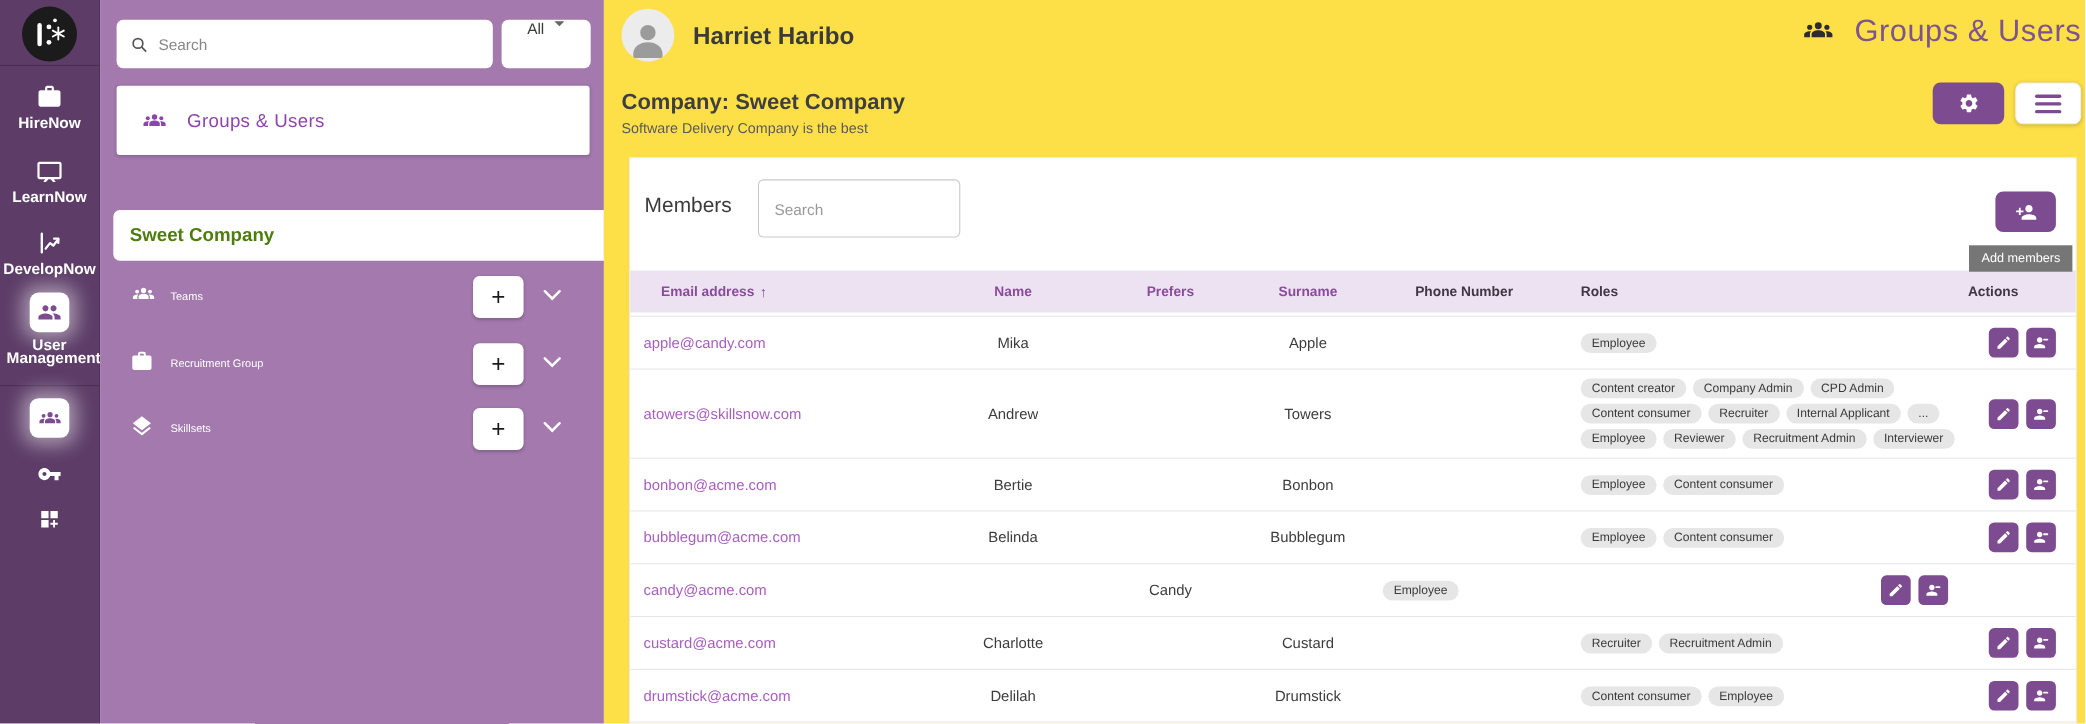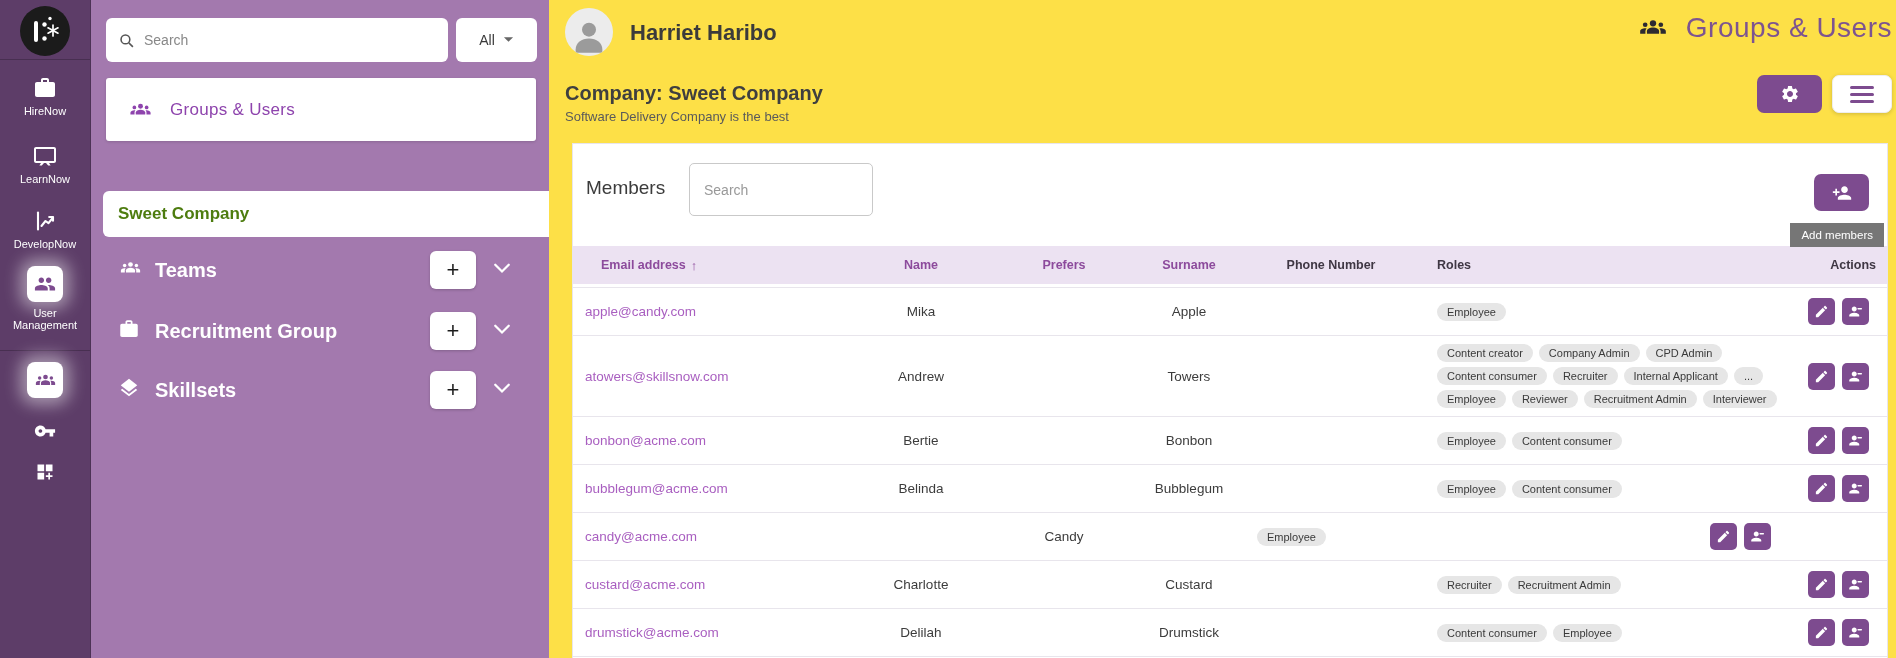--- a/index.html
+++ b/index.html
@@ -9,37 +9,37 @@
   }
   *{box-sizing:border-box;margin:0;padding:0}
   body{font-family:"Liberation Sans",sans-serif;background:#fff}
   .page{position:relative;width:1896px;height:658px;overflow:hidden;background:#fff}
 
   
   .rail{position:absolute;left:0;top:0;width:91px;height:100%;background:var(--rail);border-right:1px solid rgba(0,0,0,.18)}
   .rail-logo{position:absolute;top:5px;left:0;width:100%;height:53px;display:flex;justify-content:center}
   .rail-divider{position:absolute;left:0;width:100%;height:1px;background:rgba(0,0,0,.22)}
   .rail-item{position:absolute;left:0;width:100%;text-align:center;color:#fff;cursor:pointer}
-  .rail-item .lbl{display:block;font-size:11px;font-weight:normal;line-height:12px;margin-top:5px}
+  .rail-item .lbl{display:block;font-size:14px;font-weight:bold;line-height:12px;margin-top:5px}
   .rail-item svg{display:block;margin:0 auto}
   .rail-sq{width:36px;height:36px;margin:0 auto;background:#fff;border-radius:8px;display:flex;align-items:center;justify-content:center;box-shadow:0 0 16px 7px rgba(255,255,255,.45)}
 
   
   .sidebar{position:absolute;left:91px;top:0;width:458px;height:100%;background:var(--side)}
   .s-search{position:absolute;left:15px;top:18px;width:342px;height:44px;background:#fff;border-radius:6px;display:flex;align-items:center;padding:0 12px;gap:9px}
   .s-search input{border:none;outline:none;font-size:14px;flex:1;color:#333;font-family:inherit}
   .s-search input::placeholder{color:#888}
-  .s-filter{position:absolute;left:365px;top:18px;width:81px;height:44px;background:#fff;border-radius:6px;display:flex;align-items:center;justify-content:center;gap:8px;font-size:14px;color:#3a3a3a;cursor:pointer}
+  .s-filter{position:absolute;left:365px;top:18px;width:81px;height:44px;background:#fff;border-radius:6px;display:flex;justify-content:center;gap:8px;font-size:14px;color:#3a3a3a;cursor:pointer}
   .s-nav{position:absolute;left:15px;top:78px;width:430px;height:63px;background:#fff;border-radius:3px;display:flex;align-items:center;padding:0 0 0 22px;gap:17px;cursor:pointer;box-shadow:0 1px 3px rgba(0,0,0,.15)}
   .s-nav .nav-label{color:var(--accent-text);font-size:17px;letter-spacing:.3px}
   .s-banner{position:absolute;left:12px;top:191px;right:0;height:46px;background:#fff;border-radius:6px 0 0 6px;display:flex;align-items:center;padding-left:15px}
   .s-banner span{color:#4d7c0f;font-size:17px;font-weight:bold}
   .s-row{position:absolute;left:0;width:100%;height:60px}
   .s-row .g-icon{position:absolute;left:27px;top:50%;transform:translateY(-50%)}
-  .s-row .g-label{position:absolute;left:64px;top:50%;transform:translateY(-50%);color:#fff;font-size:20px;font-weight:bold}
+  .s-row .g-label{position:absolute;left:64px;top:50%;transform:translateY(-50%);color:#fff;font-size:10px;font-weight:normal}
   .plus-btn{position:absolute;left:339px;top:50%;transform:translateY(-50%);width:46px;height:38px;background:#fff;border:none;border-radius:6px;font-size:22px;line-height:1;color:#1b1b1b;cursor:pointer;box-shadow:0 1px 3px rgba(0,0,0,.2)}
   .chev-btn{position:absolute;left:400px;top:50%;transform:translateY(-50%);background:none;border:none;cursor:pointer;padding:2px}
 
   
   .main{position:absolute;left:549px;top:0;width:1347px;height:100%;background:#fde047}
   .avatar{position:absolute;left:16px;top:8px;width:48px;height:48px;border-radius:50%;background:#ececec;overflow:hidden;display:flex;align-items:flex-end;justify-content:center}
   .user-name{position:absolute;left:81px;top:20px;font-size:22px;font-weight:bold;color:var(--text-dark)}
   .page-title-wrap{position:absolute;right:4px;top:12px;display:flex;align-items:center;gap:14px}
   .page-title{color:var(--title-purple);font-size:28px;letter-spacing:.5px}
   .company-title{position:absolute;left:16px;top:82px;font-size:20px;color:#3f3f3f}
@@ -54,21 +54,21 @@
   .members-title{position:absolute;left:13px;top:33px;font-size:19px;color:var(--text-dark)}
   .m-search{position:absolute;left:116px;top:19px;width:184px;height:53px;border:1px solid #c9c9c9;border-radius:5px;padding:0 14px;font-size:14px;color:#333;outline:none;font-family:inherit}
   .m-search::placeholder{color:#999}
   .add-btn{position:absolute;left:1241px;top:30px;width:55px;height:37px;background:var(--accent);border:none;border-radius:7px;display:flex;align-items:center;justify-content:center;cursor:pointer}
   .tooltip{position:absolute;left:auto;right:3px;top:79px;background:var(--tooltip);color:#fff;font-size:11.5px;padding:6px 11px;border-radius:0;z-index:6;white-space:nowrap}
 
   .thead,.trow{display:grid;grid-template-columns:278px 140px 146px 104px 180px 1fr 98px}
   .thead{background:var(--band);height:38px;align-items:center}
   .hcell{display:flex;align-items:center;font-size:12.5px;font-weight:bold}
   .hcell.center{justify-content:center}
-  .hcell.right{justify-content:flex-end;padding-right:11px}
+  .hcell.right{padding-right:36px}
   .hcell.col-email{padding-left:28px;cursor:pointer}
   .hcell.col-roles{padding-left:16px}
   .hcell.purple{color:var(--head-purple)}
   .hcell.dark{color:var(--head-dark)}
   .sort{margin-left:5px;font-weight:normal;font-size:13px}
 
   .tbody{border-top:1px solid var(--line);margin-top:3px}
   .trow{border-bottom:1px solid var(--line);min-height:48px}
   .cell{display:flex;align-items:center;font-size:13.5px;color:#3c3c3c}
   .cell.email{padding-left:12px}

